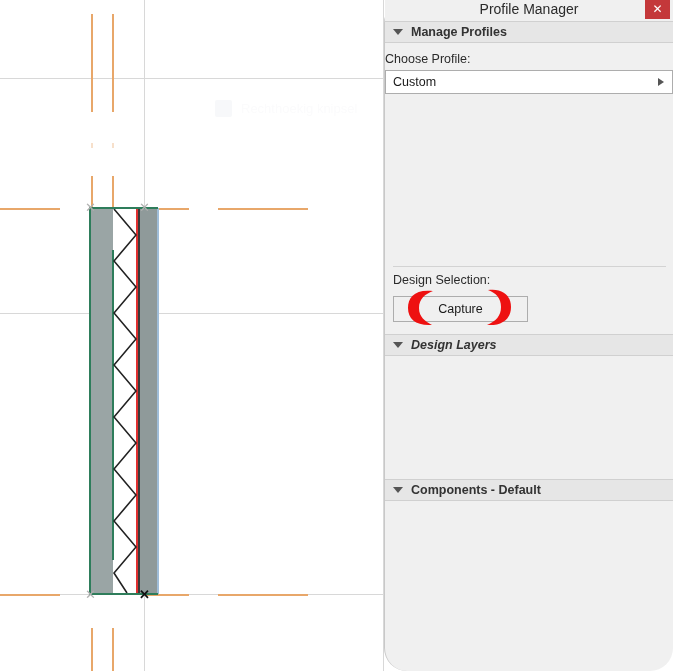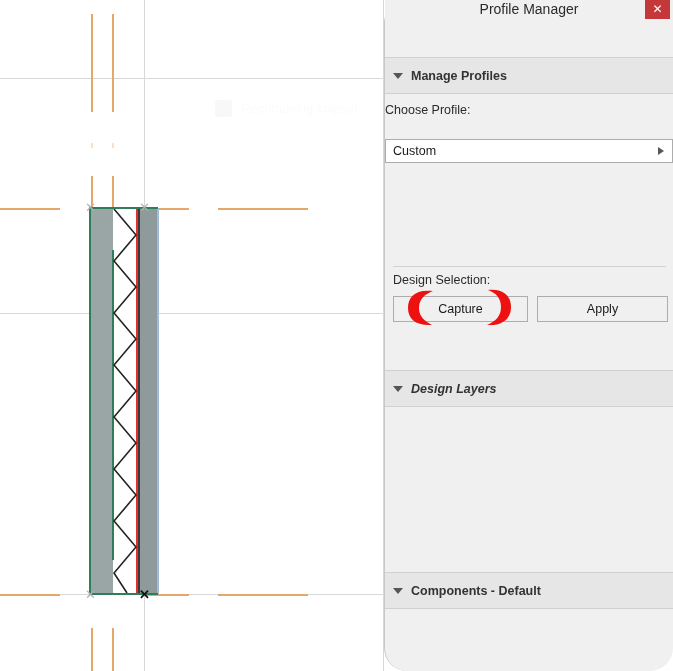--- a/index.html
+++ b/index.html
@@ -50,24 +50,24 @@
     text-align: center; font-size: 14px; color: #2b2b2b;
   }
   .titlebar .closebtn {
     position: absolute; right: 3px; top: 0px;
     width: 25px; height: 19px; background: #c4383a;
     color: #fff; font-size: 12px; line-height: 19px; text-align: center;
     cursor: pointer;
   }
 
   .section-head {
-    height: 37px; background: #e6e6e6;
+    height: 22px; background: #e6e6e6;
     border-top: 1px solid #d0d0d0; border-bottom: 1px solid #d0d0d0;
     display: flex; align-items: center; padding-left: 8px;
-    font-size: 12.5px; font-weight: bold; color: #333; margin-top: 36px;
+    font-size: 12.5px; font-weight: bold; color: #333;
   }
   .tri {
     width: 0; height: 0; border-left: 5px solid transparent;
     border-right: 5px solid transparent; border-top: 6px solid #555;
     margin-right: 8px;
   }
 
   .sect-body { padding: 0 0; }
   .lbl { font-size: 12.5px; color: #2b2b2b; }
 
@@ -161,42 +161,41 @@
       <div class="closebtn">✕</div>
     </div>
 
     <div class="section-head">
       <span class="tri"></span>
       <span>Manage Profiles</span>
     </div>
 
     <div class="sect-body" style="padding-top:9px;">
       <div class="lbl">Choose Profile:</div>
-      <div class="combo" style="margin-top:22px;">
+      <div class="combo" style="margin-top:4px;">
         <span>Custom</span>
         <span class="arrow-r"></span>
       </div>
     </div>
 
     <div class="sep" style="left:8px;top:266px;width:273px;"></div>
 
     <div class="lbl" style="position:absolute;left:8px;top:273px;">Design Selection:</div>
 
     <div class="btn" style="position:absolute;left:8px;top:296px;width:135px;">Capture</div>
-    <div class="btn" style="position:absolute;left:152px;top:296px;width:131px;">Apply</div>
 
     <svg class="annot" style="left:10px;top:285px;" width="130" height="46" viewBox="0 0 130 46">
       <path d="M38 6 C20 4 13 12 13 23 C13 34 21 41 37 40 C30 36 24 32 24 23 C24 14 30 9 38 6 Z" fill="#ee1111"></path>
       <path d="M93 5 C107 3 116 10 116 22 C116 34 107 41 92 40 C101 36 106 31 106 22 C106 13 101 8 93 5 Z" fill="#ee1111"></path>
     </svg>
 
     <div class="section-head" style="position:absolute;left:0;top:334px;width:289px;font-style:italic;">
       <span class="tri"></span>
       <span>Design Layers</span>
     </div>
 
-    <div class="section-head" style="position:absolute;left:0;top:536px;width:289px;">
+    <div class="section-head" style="position:absolute;left:0;top:479px;width:289px;">
       <span class="tri"></span>
       <span>Components - Default</span>
     </div>
 
   </div>
 </div>
 
 </body></html>

